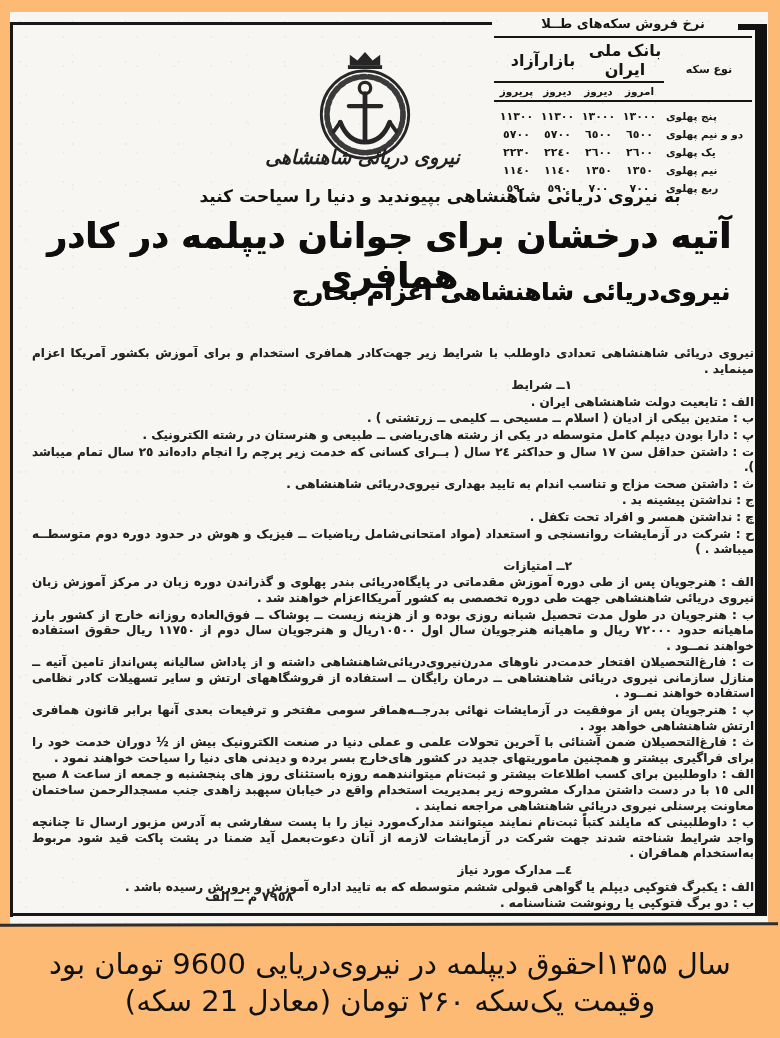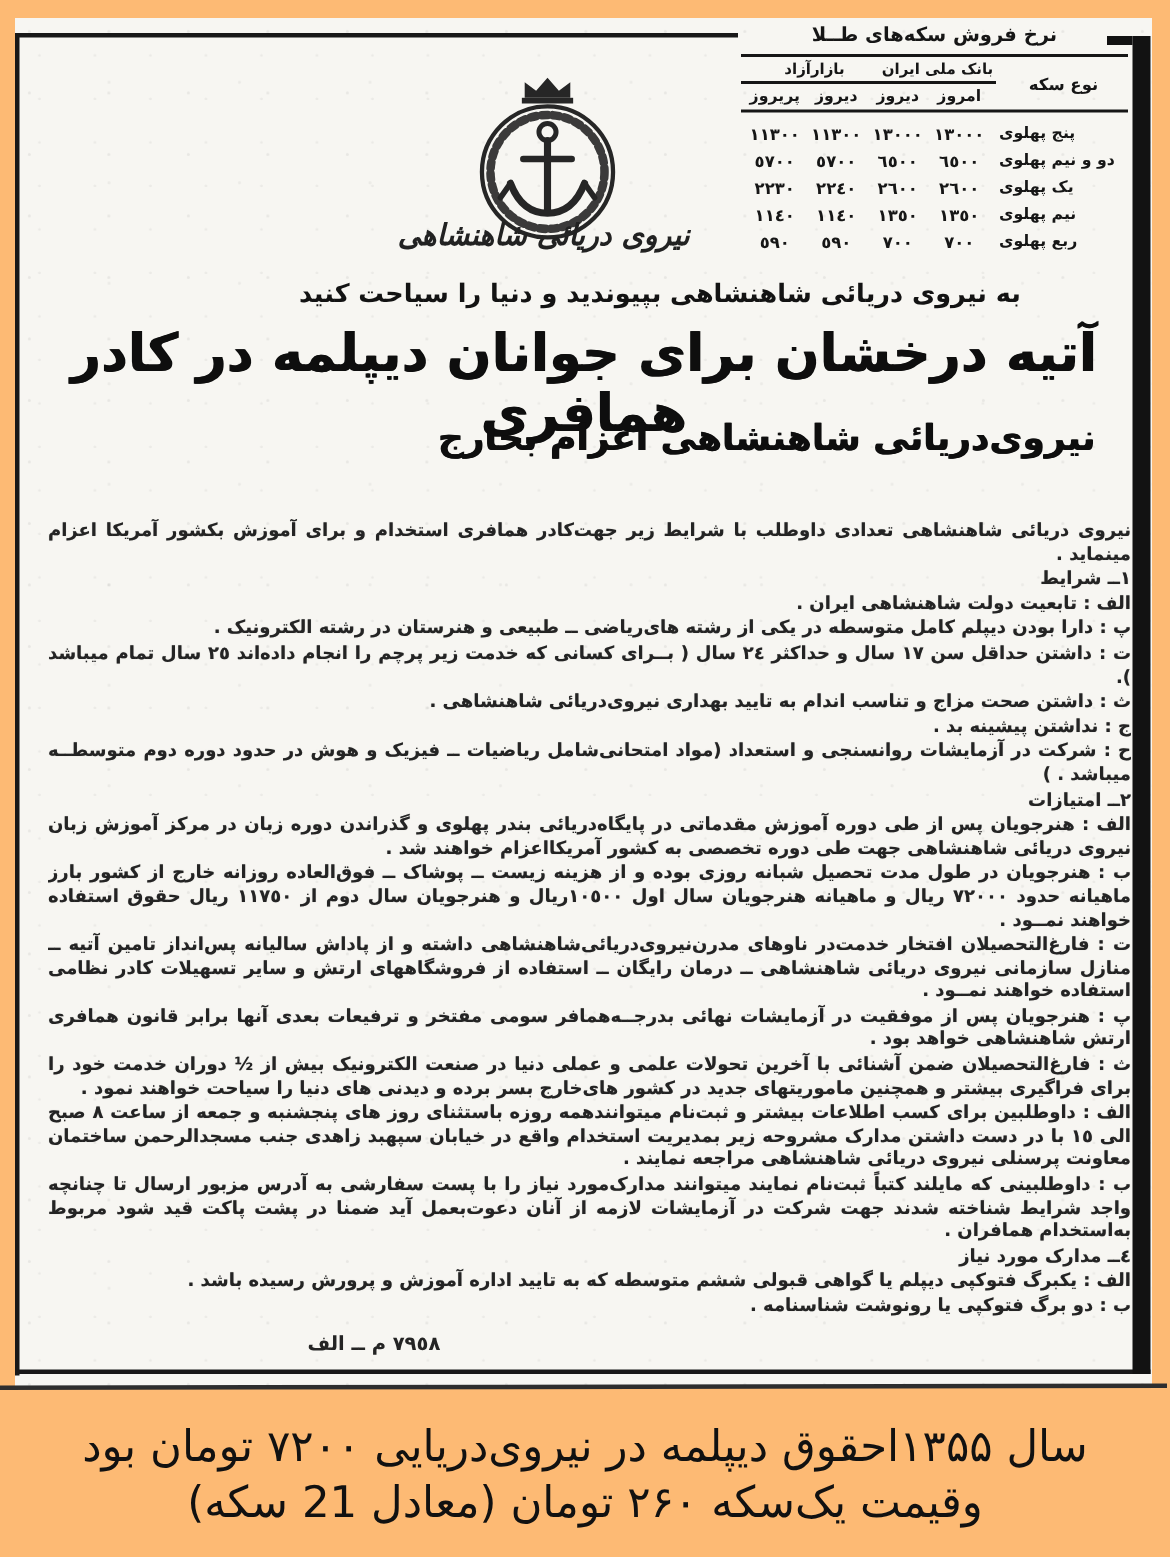--- a/index.html
+++ b/index.html
@@ -24,21 +24,21 @@
 
   
   .coin-table{position:absolute;right:28px;top:14px;width:258px;direction:rtl;
               font-weight:700;color:#161616;}
   .ct-title{text-align:center;font-size:13px;letter-spacing:.5px;padding:2px 0 5px 0;}
   .ct-rule{border-top:2px solid #161616;height:0;}
   .ct-rule-partial{border-top:2px solid #161616;height:0;margin-right:88px;}
   .ct-row{display:flex;align-items:center;}
   .ct-type{width:86px;font-size:10.5px;text-align:left;padding-left:6px;}
   .ct-num{width:41px;font-size:11px;text-align:center;letter-spacing:1px;}
-  .ct-group{width:82px;font-size:10px;text-align:center;padding:3px 0 2px 0;}
+  .ct-group{width:82px;font-size:16px;text-align:center;padding:3px 0 2px 0;}
   .ct-typehead{width:86px;font-size:11px;text-align:center;transform:translateY(10px);}
   .ct-sub{width:41px;font-size:10.5px;text-align:center;padding:2px 0 3px 0;}
   .ct-data .ct-row{height:18px;}
 
   
   .emblem{position:absolute;left:298px;top:50px;width:134px;height:114px;}
   .emblem-caption{position:absolute;left:250px;top:146px;width:225px;text-align:center;
      font-size:19px;font-weight:700;font-style:italic;color:#222;transform:scaleY(1.04);}
 
   
@@ -48,21 +48,21 @@
       font-size:35px;font-weight:800;color:#0e0e0e;letter-spacing:-.5px;
       text-shadow:.6px 0 0 #0e0e0e;}
   .h3{position:absolute;left:40px;top:278px;width:690px;text-align:right;
       font-size:24px;font-weight:700;color:#0e0e0e;text-shadow:.6px 0 0 #0e0e0e;}
 
   
   .body-text{position:absolute;right:26px;top:346px;width:722px;height:574px;
      overflow:hidden;font-size:12px;font-weight:700;line-height:15.6px;
      text-align:justify;color:#242424;text-shadow:0 0 .5px rgba(10,10,10,.4);}
   .para{margin:0 0 1px 0;}
-  .sec-head{margin:1px 0;}
+  .sec-head{padding-right:182px;margin:1px 0;}
   .footer-num{position:absolute;left:205px;top:889px;font-size:13px;font-weight:700;
      color:#242424;direction:rtl;}
 
   
   .caption{position:absolute;left:0;top:946px;width:780px;text-align:center;
      font-size:29px;line-height:37px;color:#111;font-weight:400;direction:rtl;}
 </style>
 </head>
 <body>
 
@@ -157,24 +157,26 @@
 
   <div class="h1">به نیروی دریائی شاهنشاهی بپیوندید و دنیا را سیاحت کنید</div>
   <div class="h2">آتیه درخشان برای جوانان دیپلمه در کادر همافری</div>
   <div class="h3">نیروی‌دریائی شاهنشاهی اعزام بخارج</div>
 
   <div class="body-text">
     <div class="para">نیروی دریائی شاهنشاهی تعدادی داوطلب با شرایط زیر جهت‌کادر همافری استخدام و برای آموزش بکشور آمریکا اعزام مینماید .</div>
 
     <div class="sec-head">١ــ شرایط</div>
     <div class="para">الف : تابعیت دولت شاهنشاهی ایران .</div>
+    <div class="para">ب : متدین بیکی از ادیان ( اسلام ــ مسیحی ــ کلیمی ــ زرتشتی ) .</div>
     <div class="para">پ : دارا بودن دیپلم کامل متوسطه در یکی از رشته های‌ریاضی ــ طبیعی و هنرستان در رشته الکترونیک .</div>
     <div class="para">ت : داشتن حداقل سن ١٧ سال و حداکثر ٢٤ سال ( بــرای کسانی که خدمت زیر پرچم را انجام داده‌اند ٢٥ سال تمام میباشد ).</div>
     <div class="para">ث : داشتن صحت مزاج و تناسب اندام به تایید بهداری نیروی‌دریائی شاهنشاهی .</div>
     <div class="para">ج : نداشتن پیشینه بد .</div>
+    <div class="para">چ : نداشتن همسر و افراد تحت تکفل .</div>
     <div class="para">ح : شرکت در آزمایشات روانسنجی و استعداد (مواد امتحانی‌شامل ریاضیات ــ فیزیک و هوش در حدود دوره دوم متوسطــه میباشد . )</div>
 
     <div class="sec-head">٢ــ امتیازات</div>
     <div class="para">الف : هنرجویان پس از طی دوره آموزش مقدماتی در پایگاه‌دریائی بندر پهلوی و گذراندن دوره زبان در مرکز آموزش زبان نیروی دریائی شاهنشاهی جهت طی دوره تخصصی به کشور آمریکااعزام خواهند شد .</div>
     <div class="para">ب : هنرجویان در طول مدت تحصیل شبانه روزی بوده و از هزینه زیست ــ پوشاک ــ فوق‌العاده روزانه خارج از کشور بارز ماهیانه حدود ٧٢٠٠٠ ریال و ماهیانه هنرجویان سال اول ١٠٥٠٠ریال و هنرجویان سال دوم از ١١٧٥٠ ریال حقوق استفاده خواهند نمــود .</div>
     <div class="para">ت : فارغ‌التحصیلان افتخار خدمت‌در ناوهای مدرن‌نیروی‌دریائی‌شاهنشاهی داشته و از پاداش سالیانه پس‌انداز تامین آتیه ــ منازل سازمانی نیروی دریائی شاهنشاهی ــ درمان رایگان ــ استفاده از فروشگاههای ارتش و سایر تسهیلات کادر نظامی استفاده خواهند نمــود .</div>
     <div class="para">پ : هنرجویان پس از موفقیت در آزمایشات نهائی بدرجــه‌همافر سومی مفتخر و ترفیعات بعدی آنها برابر قانون همافری ارتش شاهنشاهی خواهد بود .</div>
     <div class="para">ث : فارغ‌التحصیلان ضمن آشنائی با آخرین تحولات علمی و عملی دنیا در صنعت الکترونیک بیش از ½ دوران خدمت خود را برای فراگیری بیشتر و همچنین ماموریتهای جدید در کشور های‌خارج بسر برده و دیدنی های دنیا را سیاحت خواهند نمود .</div>
 
     <div class="para">الف : داوطلبین برای کسب اطلاعات بیشتر و ثبت‌نام میتوانندهمه روزه باستثنای روز های پنجشنبه و جمعه از ساعت ٨ صبح الی ١٥ با در دست داشتن مدارک مشروحه زیر بمدیریت استخدام واقع در خیابان سپهبد زاهدی جنب مسجدالرحمن ساختمان معاونت پرسنلی نیروی دریائی شاهنشاهی مراجعه نمایند .</div>
@@ -182,17 +184,17 @@
 
     <div class="sec-head">٤ــ مدارک مورد نیاز</div>
     <div class="para">الف : یکبرگ فتوکپی دیپلم یا گواهی قبولی ششم متوسطه که به تایید اداره آموزش و پرورش رسیده باشد .</div>
     <div class="para">ب : دو برگ فتوکپی یا رونوشت شناسنامه .</div>
 
   </div>
 
   <div class="footer-num">٧٩٥٨ م ــ الف</div>
 
   <div class="caption">
-    <div>سال ۱۳۵۵احقوق دیپلمه در نیروی‌دریایی ۷۲۰۰ تومان بود</div>
+    <div>سال ۱۳۵۵احقوق دیپلمه در نیروی‌دریایی 9600 تومان بود</div>
     <div>وقیمت یک‌سکه ۲۶۰ تومان (معادل 21 سکه)</div>
   </div>
 
 </div>
 
 </body></html>

